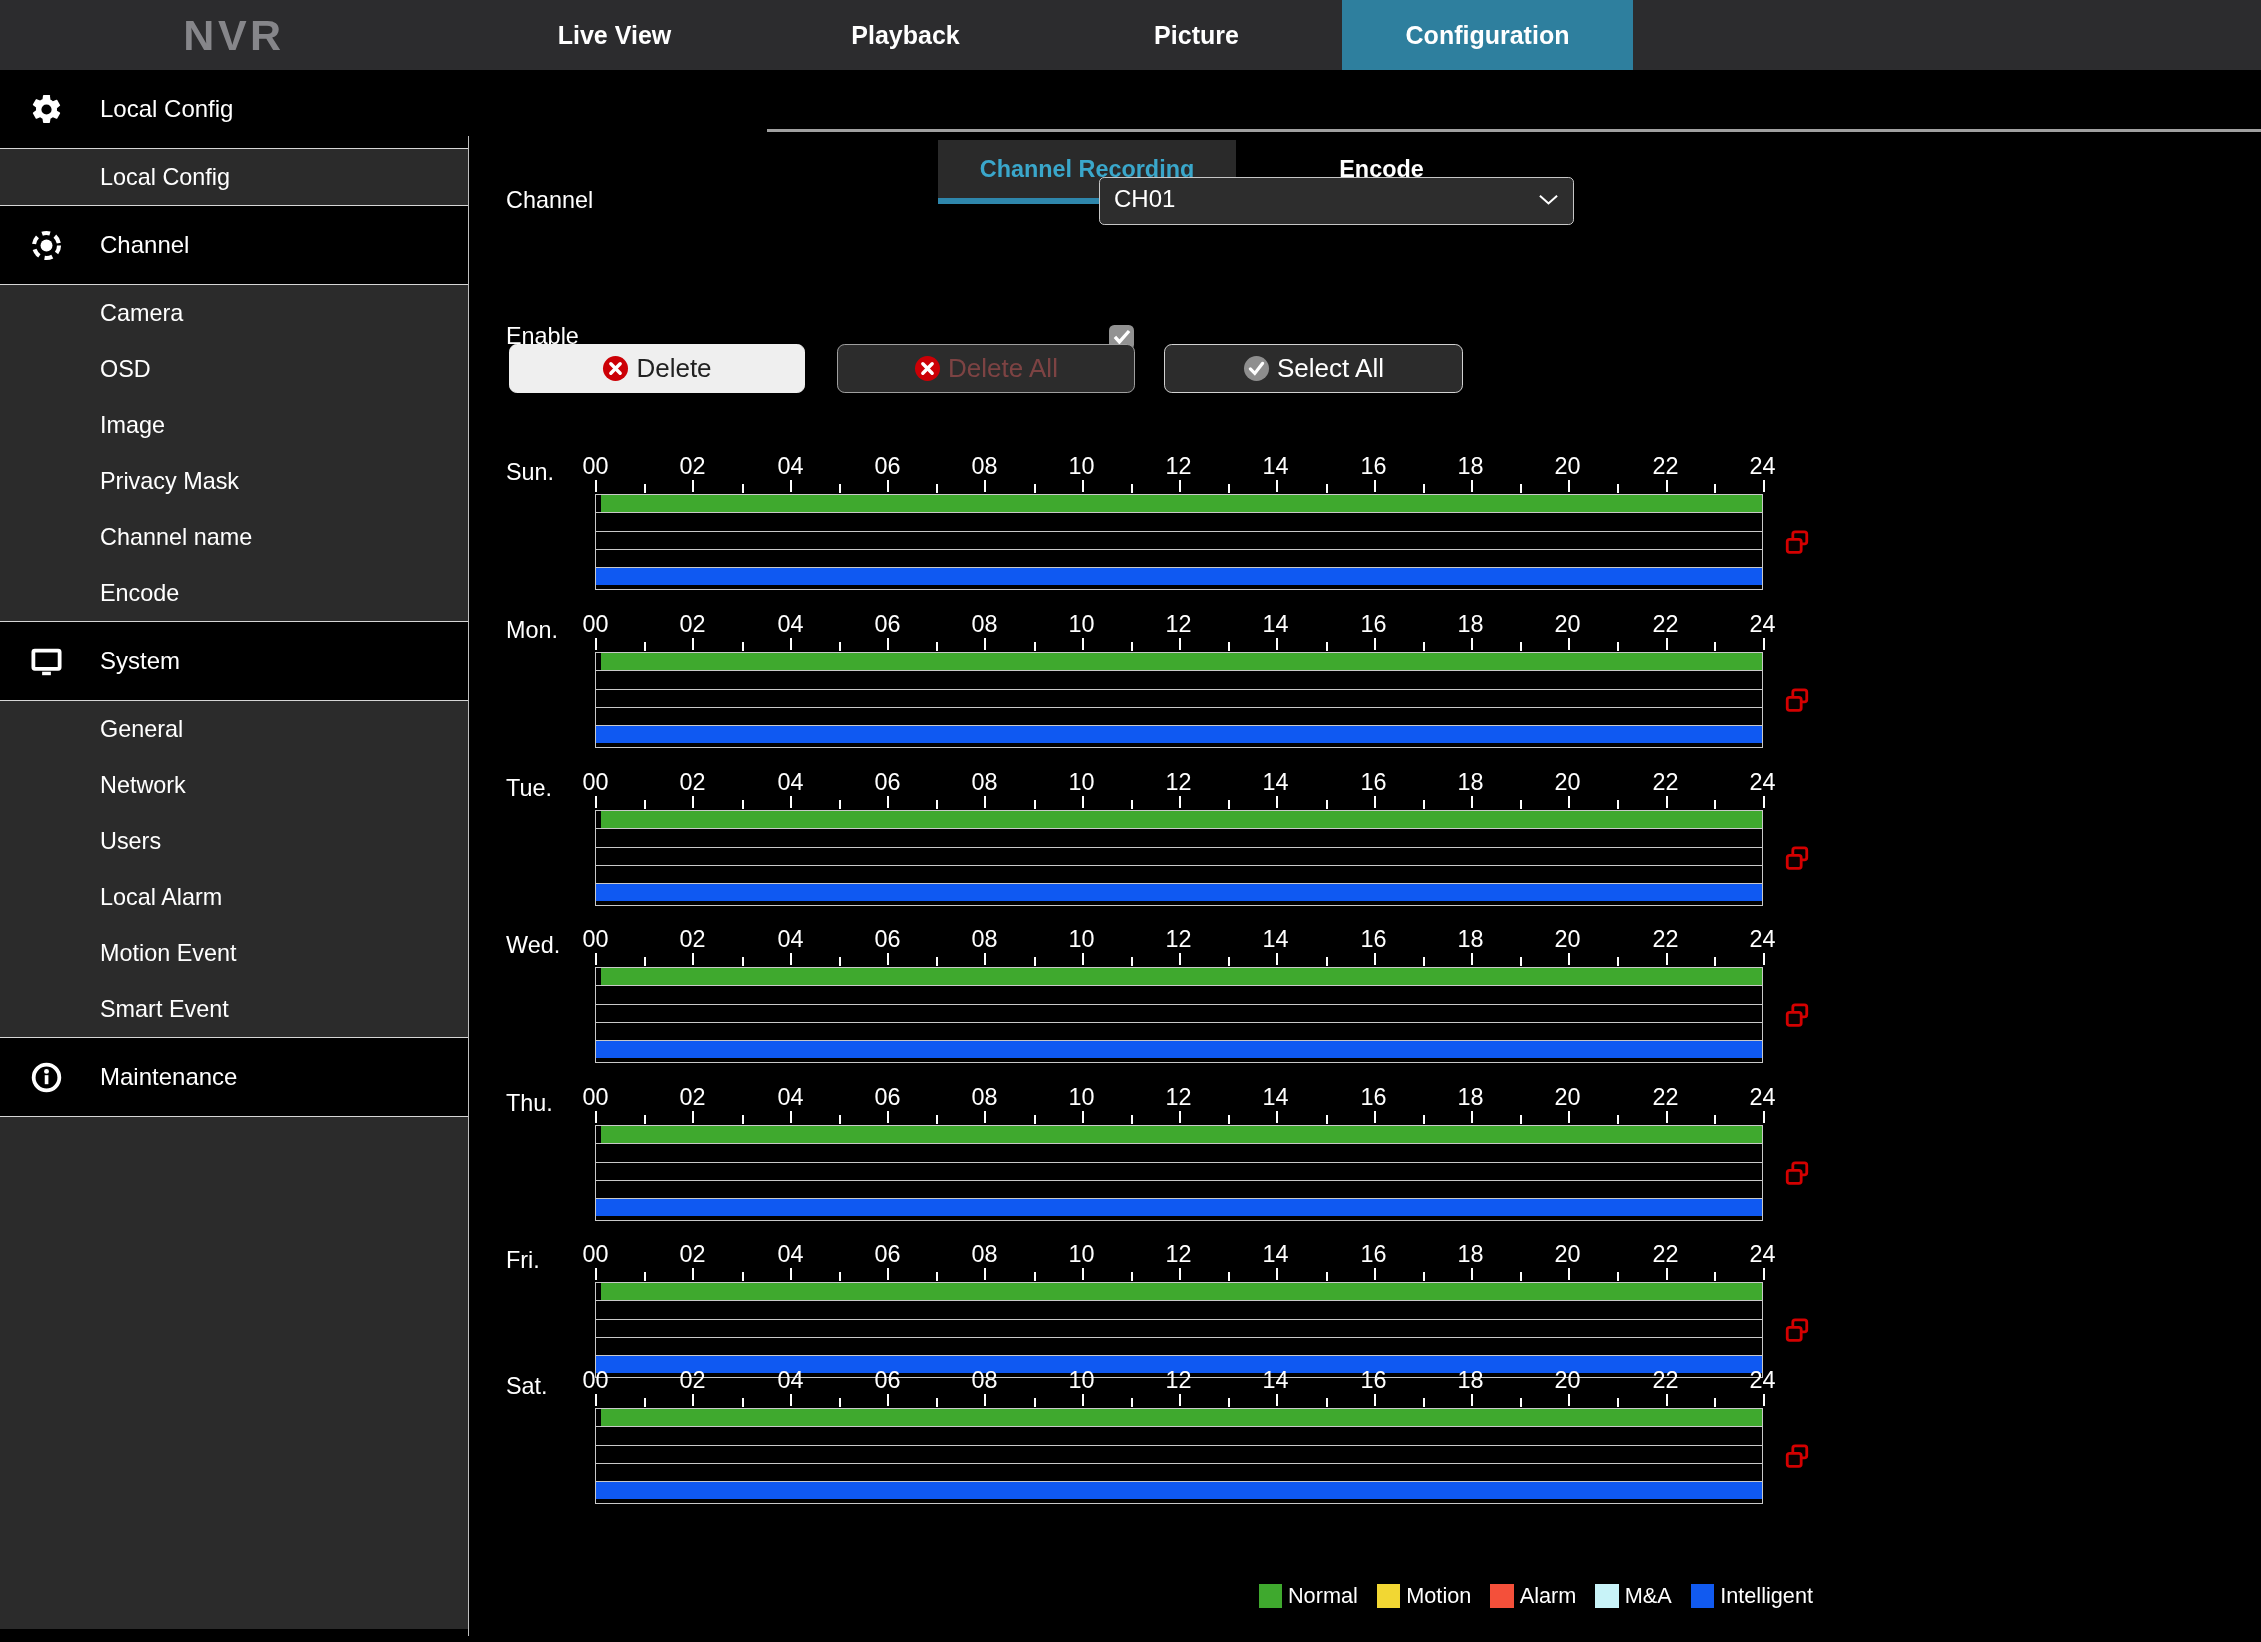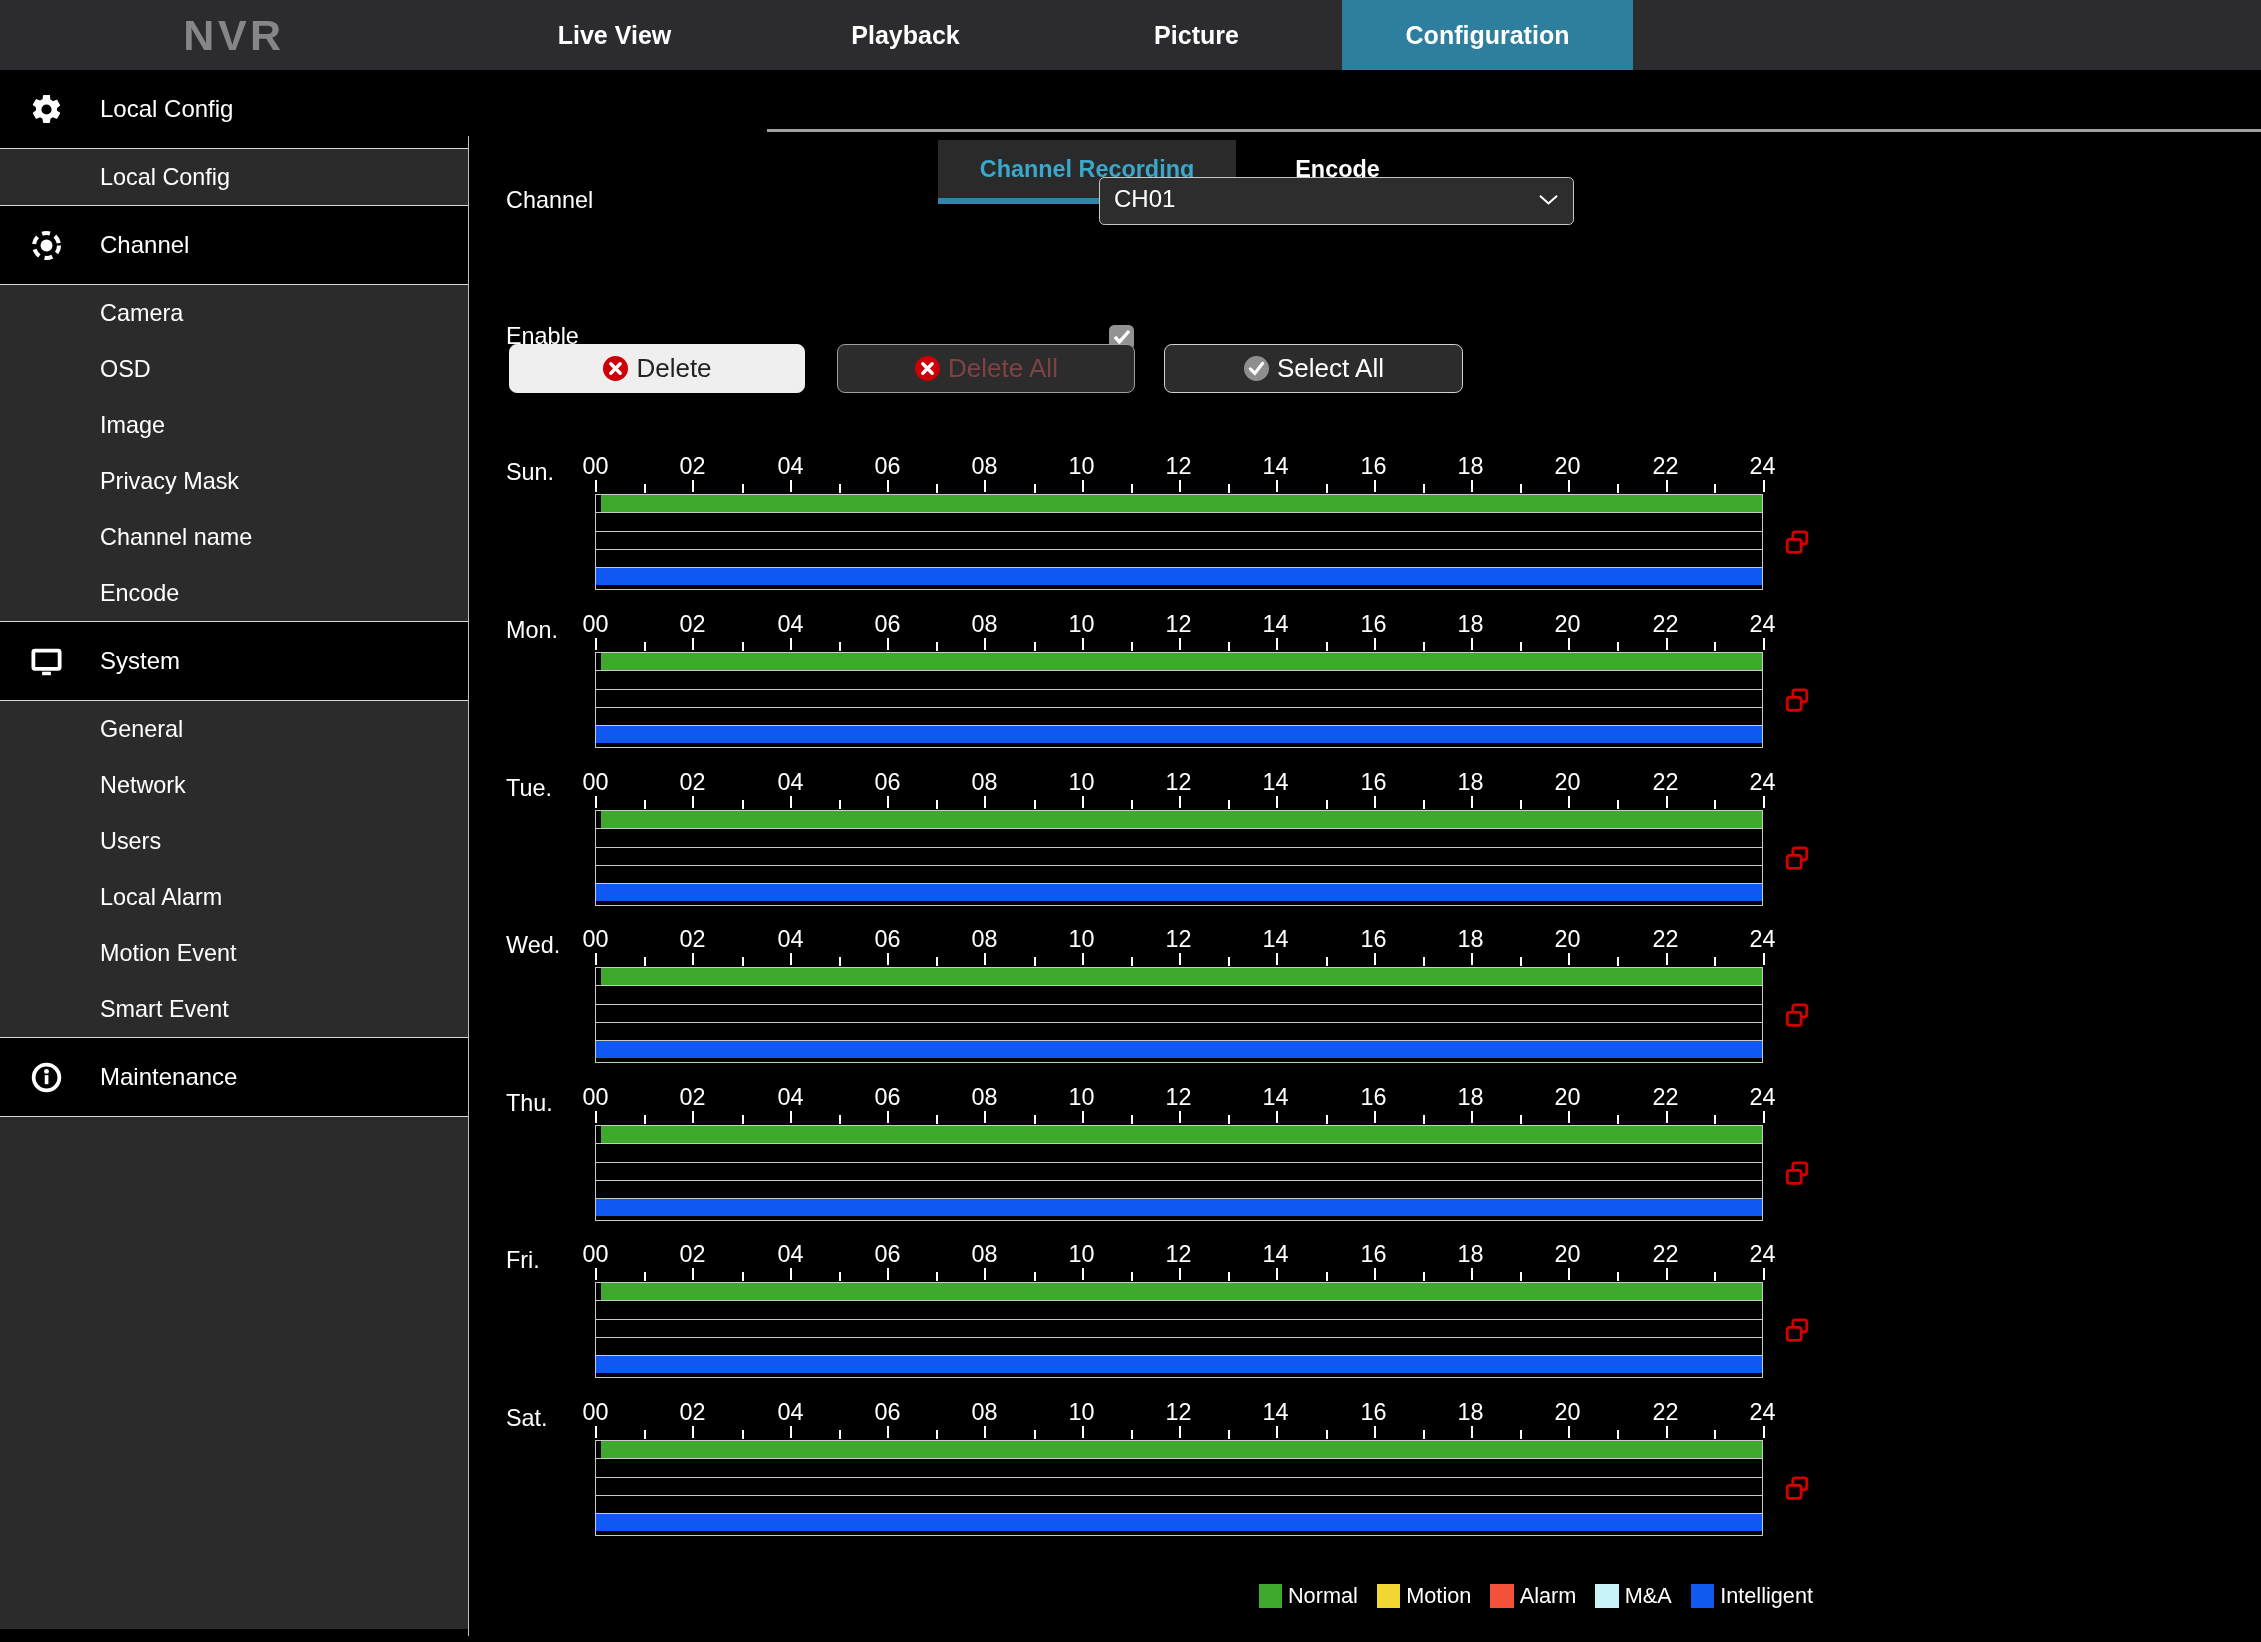--- a/index.html
+++ b/index.html
@@ -9,21 +9,21 @@
   
   .topbar{position:absolute;left:0;top:0;width:2261px;height:70px;background:#2c2c2e;}
   .logo{position:absolute;left:0;top:0;width:468px;height:70px;line-height:70px;
         text-align:center;font-size:43px;font-weight:bold;letter-spacing:3.5px;color:#86868a;}
   .main-tabs{position:absolute;left:469px;top:0;height:70px;display:flex;}
   .main-tab{width:291px;height:70px;line-height:70px;text-align:center;
             font-size:25px;font-weight:bold;color:#fff;cursor:pointer;}
   .main-tab.active{background:#2e7f9e;}
 
   
-  .subtabs{position:absolute;left:469px;top:70px;height:64px;display:flex;}
+  .subtabs{position:absolute;left:469px;top:70px;height:64px;display:flex;gap:44px;}
   .subtab{height:58px;line-height:58px;text-align:center;font-size:23.4px;font-weight:bold;color:#fff;}
   .subtab.active{width:298px;background:#2a2a2a;color:#3aa7cb;
                  border-bottom:6px solid #2e86ab;}
   .subtab.plain{width:203px;}
   .tabs-divider{position:absolute;left:767px;top:129px;width:1494px;height:2.6px;background:#a0a0a0;}
 
   
   .sidebar{position:absolute;left:0;top:70px;width:468px;height:1566px;
            display:flex;flex-direction:column;background:#000;}
   .sidebar-border{position:absolute;left:467px;top:136px;width:1.7px;height:1500px;background:#bfbfbf;}
@@ -520,21 +520,21 @@
             <div class="track"></div>
             <div class="track">
               <div class="bar" style="left: 0%; margin-left: 0px; width: calc(100% + 0px); background: rgb(15, 89, 242);"></div>
             </div>
           </div>
           <div class="copy-btn"><svg viewBox="0 0 28 30" width="26" height="28">
               <rect x="9.5" y="3" width="15" height="13" rx="2.5" fill="none" stroke="#d40000" stroke-width="3"></rect>
               <rect x="3.5" y="11" width="15" height="14" rx="2.5" fill="#0a0000" stroke="#d40000" stroke-width="3"></rect>
             </svg></div>
         </div>
-        <div class="sched-row" style="top: 1325px;">
+        <div class="sched-row" style="top: 1293px;">
           <span class="day-label">Sat.</span>
           <span class="hour-label" style="left: 99px;">00</span>
           <span class="hour-label" style="left: 196px;">02</span>
           <span class="hour-label" style="left: 294px;">04</span>
           <span class="hour-label" style="left: 391px;">06</span>
           <span class="hour-label" style="left: 488px;">08</span>
           <span class="hour-label" style="left: 585px;">10</span>
           <span class="hour-label" style="left: 682px;">12</span>
           <span class="hour-label" style="left: 779px;">14</span>
           <span class="hour-label" style="left: 877px;">16</span>

